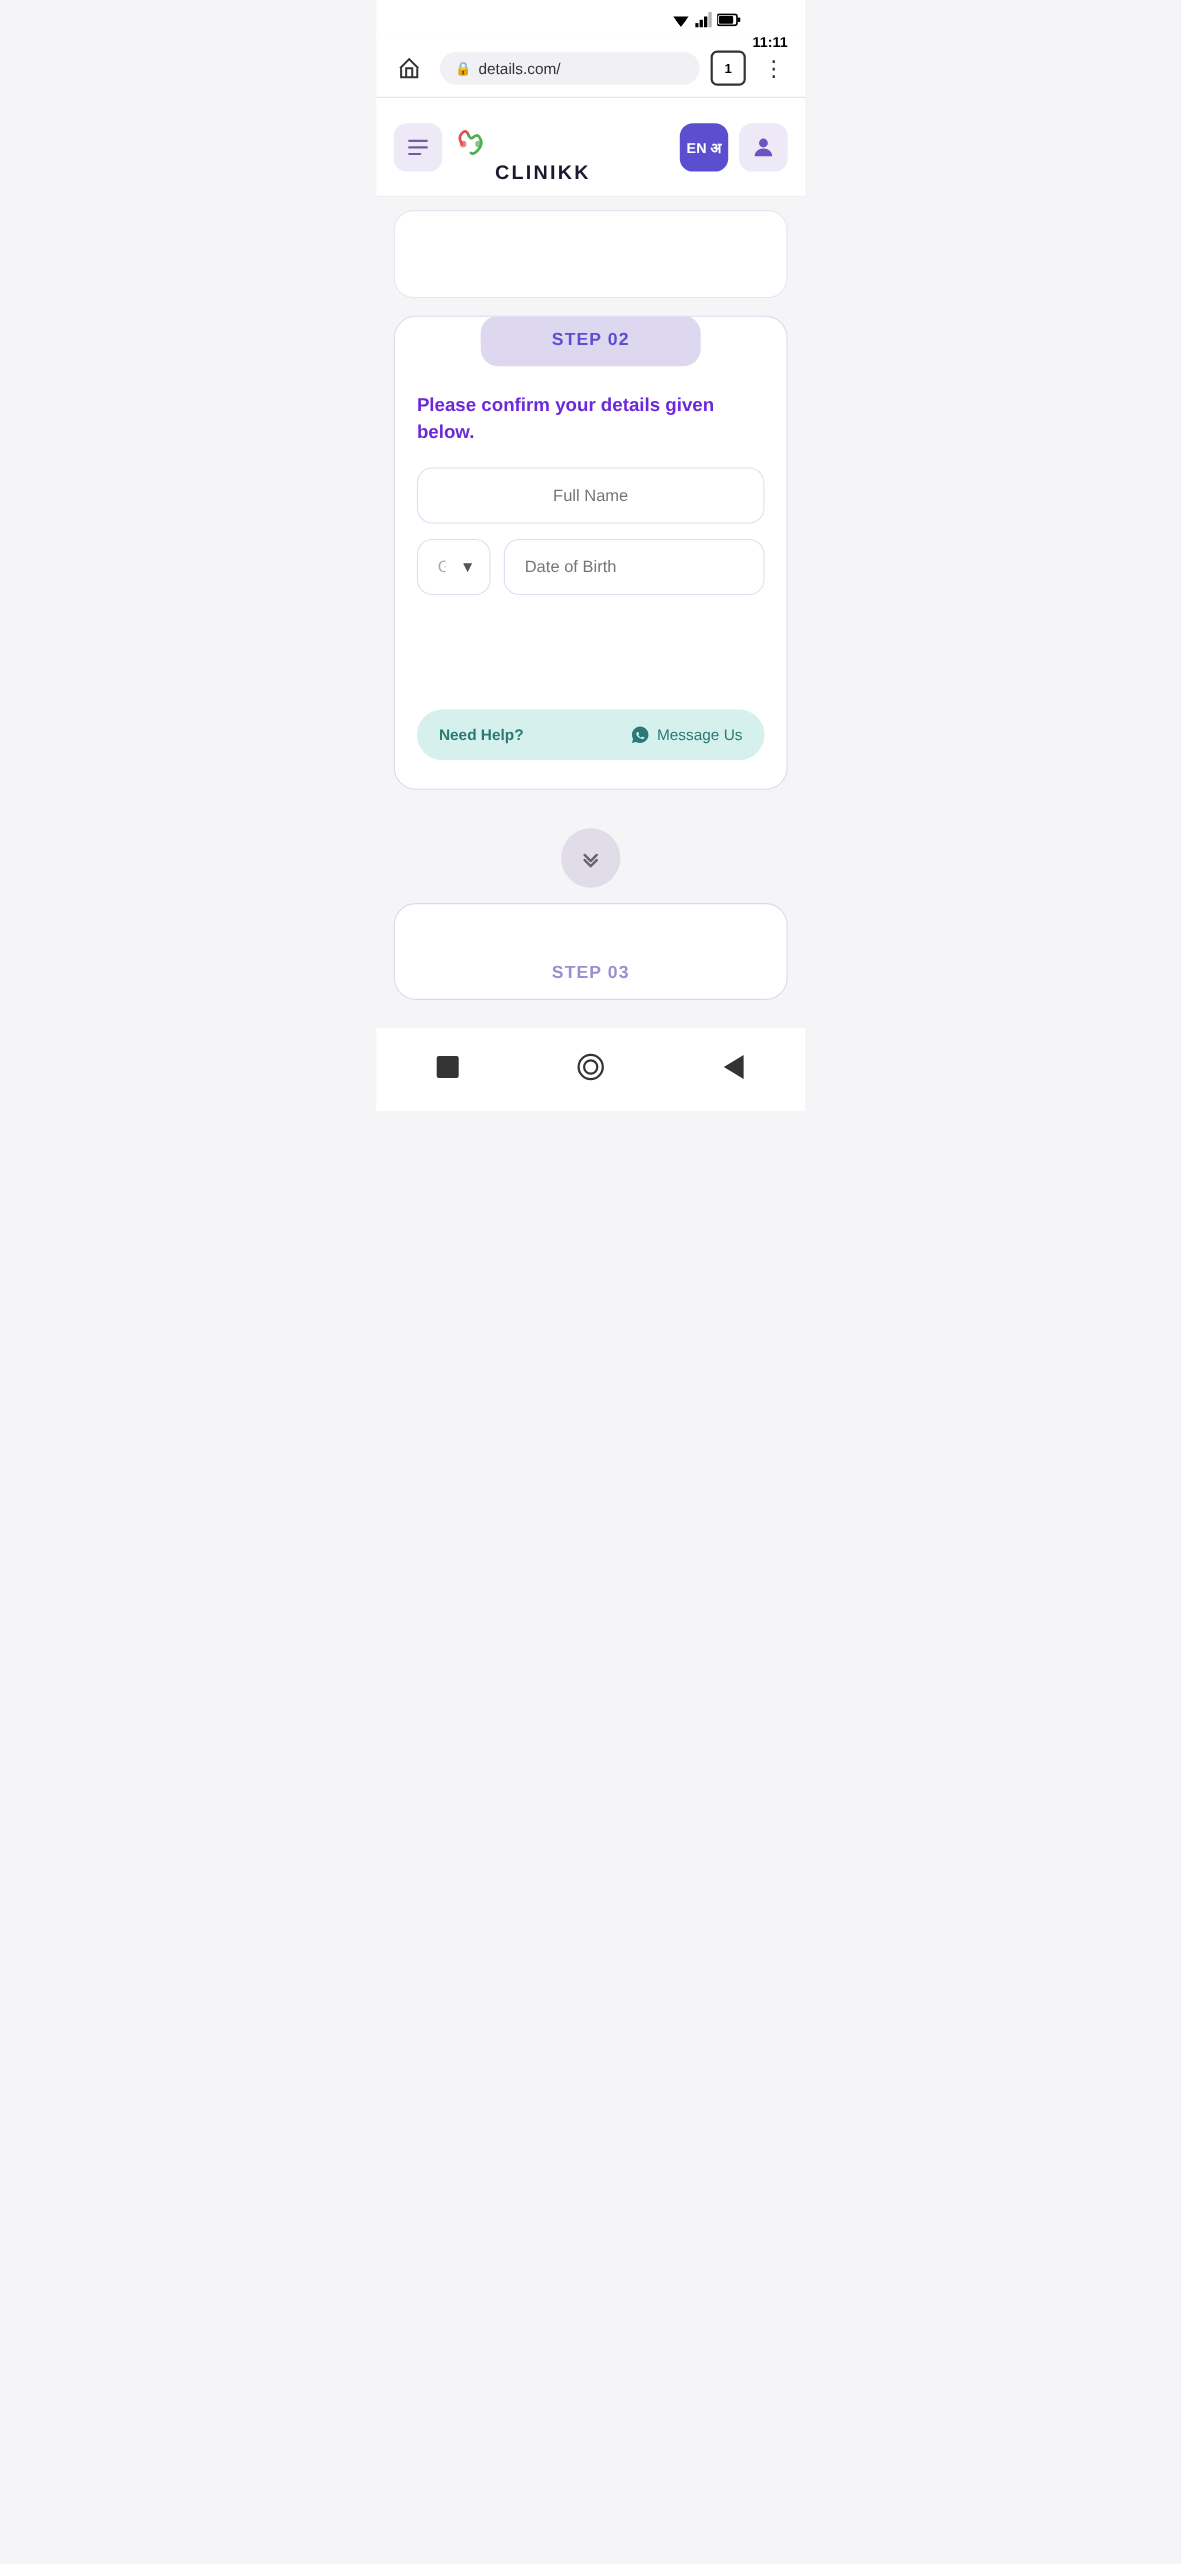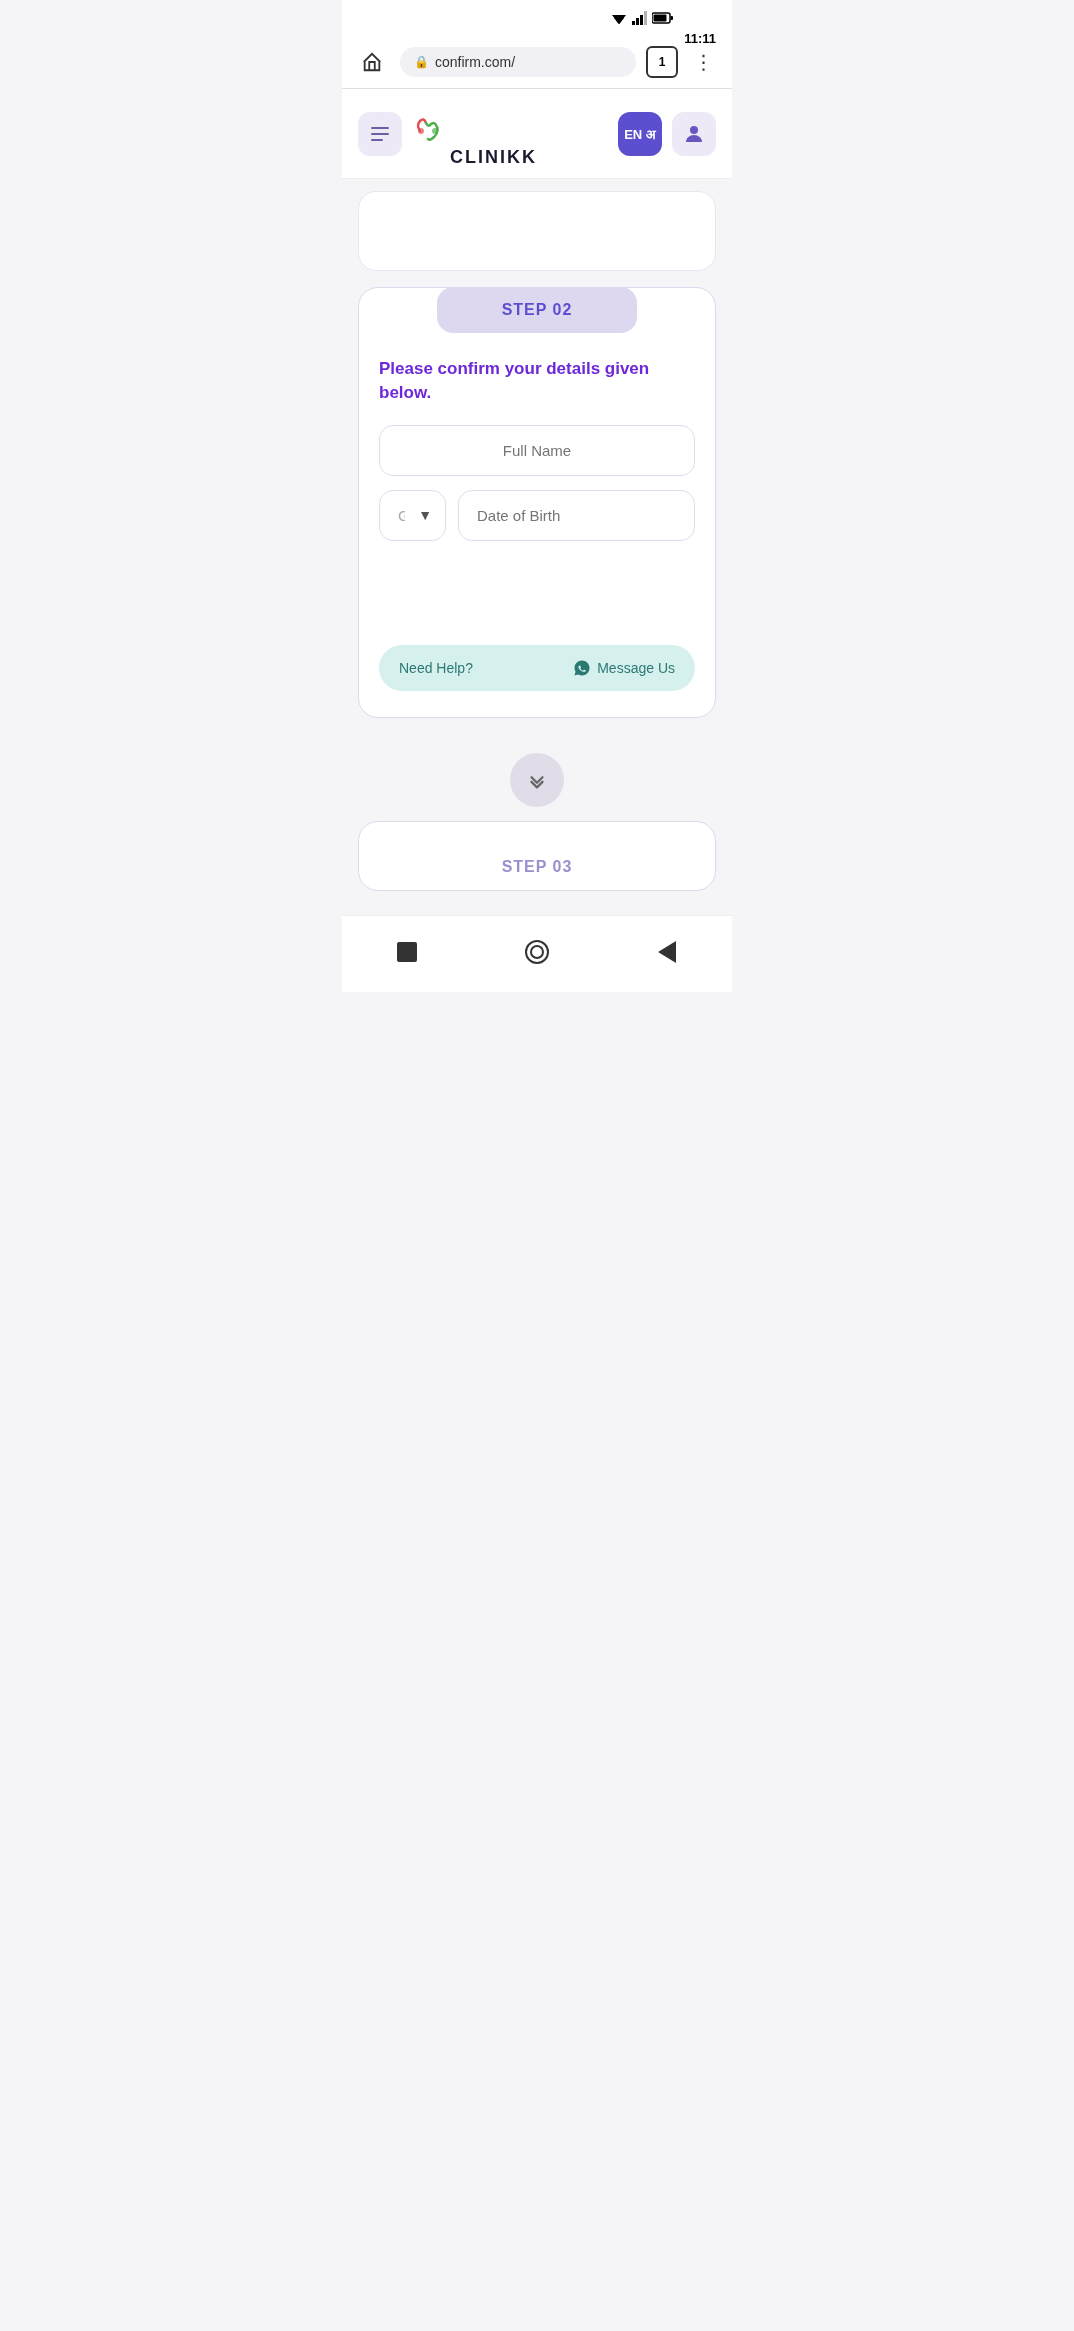--- a/index.html
+++ b/index.html
@@ -290,21 +290,21 @@
       border-radius: 30px;
       padding: 14px 20px;
       display: flex;
       justify-content: space-between;
       align-items: center;
       margin: 10px 0 6px;
     }
     .need-help-text {
       font-size: 14px;
       color: #2a7a73;
-      font-weight: 400;
+      font-weight: 700;
     }
     .message-us {
       font-size: 14px;
       color: #2a7a73;
       font-weight: 500;
       display: flex;
       align-items: center;
       gap: 6px;
       cursor: pointer;
     }
@@ -324,21 +324,21 @@
       color: #555;
     }
 
     
     .next-step-stub {
       background: white;
       border-radius: 20px;
       border: 1.5px solid #ddd8f0;
       padding: 16px 20px;
       text-align: center;
-      height: 70px;
+      height: 88px;
       display: flex;
       align-items: flex-end;
       justify-content: center;
       padding-bottom: 14px;
     }
     .next-step-title {
       font-size: 16px;
       font-weight: 700;
       color: #9b8fd0;
       letter-spacing: 1px;
@@ -422,21 +422,21 @@
 <div class="browser-bar">
   <div class="home-btn">
     <svg width="22" height="22" viewBox="0 0 24 24" fill="none" stroke="#333" stroke-width="2">
       <path d="M3 12L12 3l9 9"></path>
       <path d="M9 21V12h6v9"></path>
       <path d="M4 12v9h16v-9"></path>
     </svg>
   </div>
   <div class="url-bar">
     <span class="lock-icon">🔒</span>
-    <span>confirm.com/</span>
+    <span>details.com/</span>
   </div>
   <div class="tab-btn">
     <span>1</span>
   </div>
   <div class="more-btn">⋮</div>
 </div>
 
 <div class="nav-bar">
   <div class="menu-btn">
     <div class="menu-icon-lines">

